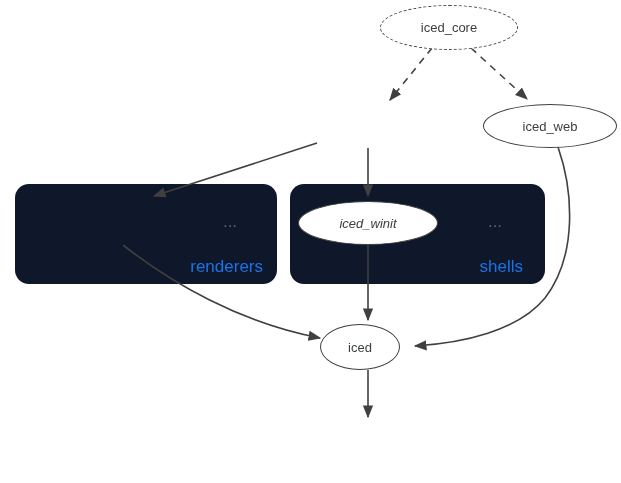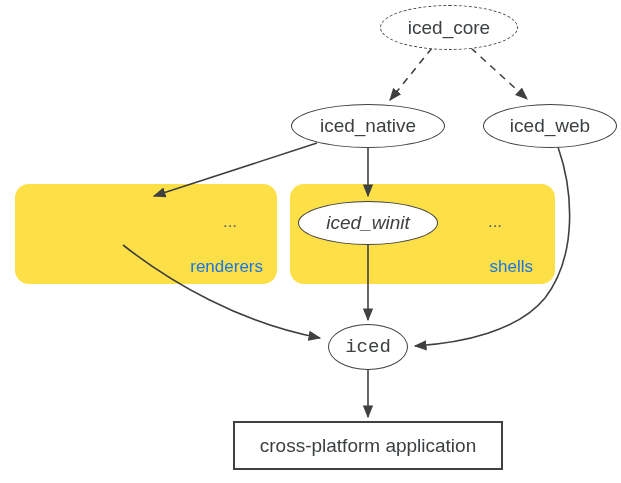--- a/index.html
+++ b/index.html
@@ -5,21 +5,21 @@
   html,body{margin:0;padding:0;background:#ffffff;}
   .canvas{
     position:relative;
     width:621px;height:483px;
     background:#ffffff;
     font-family:"Liberation Sans",sans-serif;
     overflow:hidden;
   }
   .group-box{
     position:absolute;
-    background:#fde047;
+    background:#0f172a;
     border-radius:14px;
     z-index:1;
   }
   .group-label{
     position:absolute;
     color:#1a73e8;
     font-size:17px;
     line-height:20px;
   }
   .dots{
@@ -37,40 +37,40 @@
   }
   .node{
     position:absolute;
     display:flex;
     align-items:center;
     justify-content:center;
     background:#ffffff;
     border:1.6px solid #404040;
     border-radius:50%;
     color:#3c4043;
-    font-size:19px;
+    font-size:13px;
     z-index:3;
     box-sizing:border-box;
     white-space:nowrap;
   }
   .node.dashed{border-style:dashed;}
   .node.rect{
     border-radius:0;
     border-width:2px;
   }
 </style>
 </head>
 <body>
 
 <div class="canvas">
 
   <div class="group-box" style="left:15px;top:184px;width:262px;height:100px;">
     <div class="group-label" style="right:14px;bottom:7px;">renderers</div>
   </div>
-  <div class="group-box" style="left:290px;top:184px;width:255px;height:100px;padding-left:10px;">
+  <div class="group-box" style="left:290px;top:184px;width:255px;height:100px;">
     <div class="group-label" style="right:22px;bottom:7px;">shells</div>
   </div>
 
   <div class="dots" style="left:205px;top:212px;">...</div>
   <div class="dots" style="left:470px;top:212px;">...</div>
 
   <svg class="edges" width="621" height="483" viewBox="0 0 621 483">
     <defs>
       <marker id="arrow" viewBox="0 0 10 10" refX="9" refY="5" markerWidth="8" markerHeight="8" orient="auto-start-reverse">
         <path d="M0,1 L10,5 L0,9 z" fill="#404040"></path>
@@ -85,34 +85,28 @@
       <path d="M368,245 L368,320" marker-end="url(#arrow)"></path>
       <path d="M558,147 C573,190 578,255 545,298 C518,331 463,343 415,346" marker-end="url(#arrow)"></path>
       <path d="M368,370 L368,417" marker-end="url(#arrow)"></path>
     </g>
   </svg>
 
   <div class="node dashed" style="left:380px;top:5px;width:138px;height:45px;">
     <span>iced_core</span>
   </div>
 
-  <div class="node" style="left:291px;top:104px;width:154px;height:44px;">
-    <span>iced_native</span>
-  </div>
 
   <div class="node" style="left:483px;top:104px;width:134px;height:44px;text-align:right;">
     <span>iced_web</span>
   </div>
 
 
   <div class="node" style="left:298px;top:201px;width:140px;height:44px;font-style:italic;">
     <span>iced_winit</span>
   </div>
 
-  <div class="node" style="left:328px;top:324px;width:80px;height:46px;font-family:Liberation Mono, monospace;">
+  <div class="node" style="left:320px;top:324px;width:80px;height:46px;">
     <span>iced</span>
   </div>
 
-  <div class="node rect" style="left:233px;top:421px;width:270px;height:49px;">
-    <span>cross-platform application</span>
-  </div>
 
 </div>
 
 </body></html>

